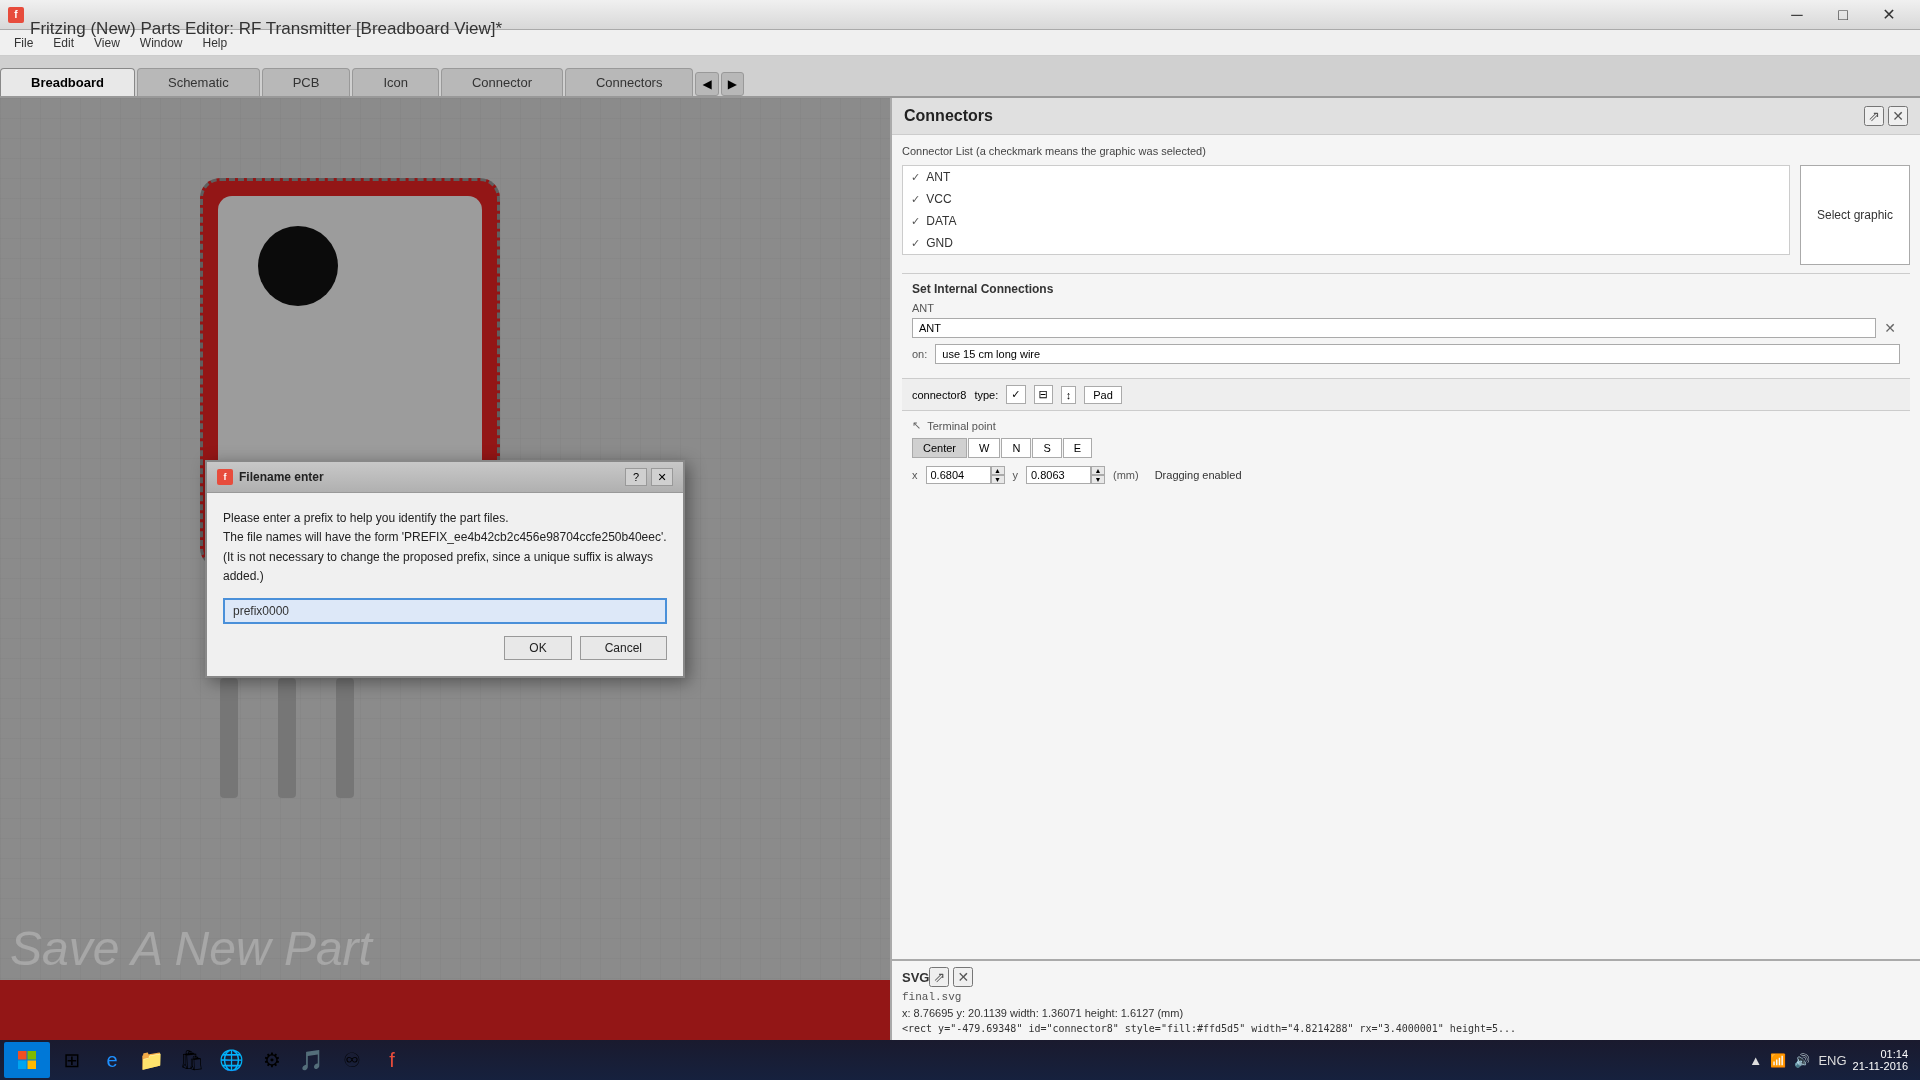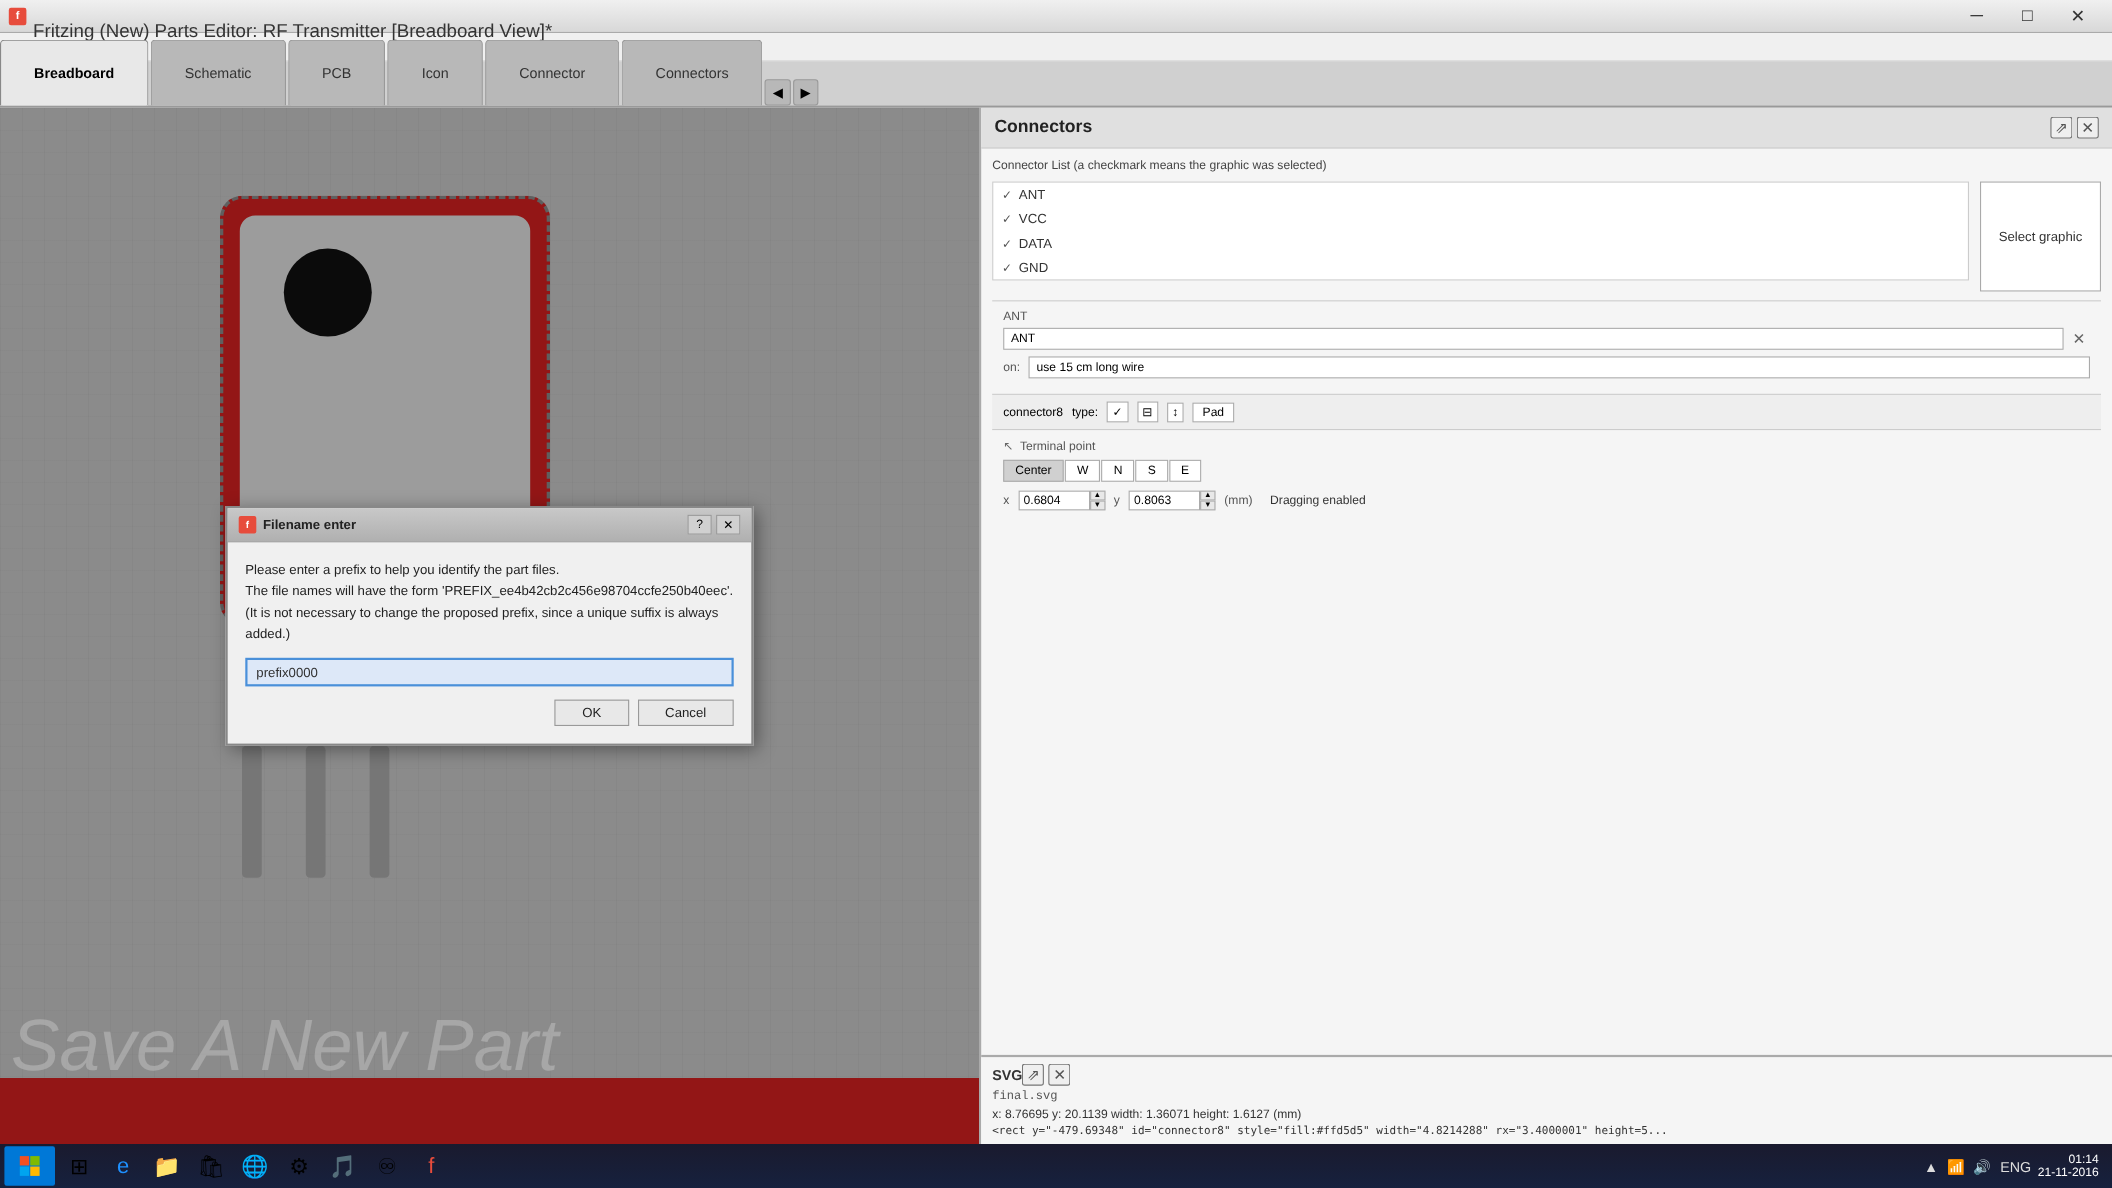--- a/index.html
+++ b/index.html
@@ -40,21 +40,21 @@
     
     .tab-bar {
       height: 42px;
       background: #d0d0d0;
       display: flex;
       align-items: flex-end;
       padding: 0 0;
       border-bottom: 2px solid #999;
     }
     .tab {
-      padding: 22px 30px;
+      padding: 6px 30px;
       cursor: pointer;
       background: #b8b8b8;
       border: 1px solid #999;
       border-bottom: none;
       margin-right: 2px;
       font-size: 13px;
       color: #333;
       border-radius: 4px 4px 0 0;
     }
     .tab.active {
@@ -143,23 +143,23 @@
     .rf-pin-shaft {
       width: 18px;
       height: 120px;
       background: #aaa;
       border-radius: 4px;
     }
 
     
     .overlay-text {
       position: absolute;
-      bottom: 52px;
+      bottom: 64px;
       left: 10px;
-      font-size: 66px;
+      font-size: 48px;
       color: rgba(255,255,255,0.7);
       font-style: italic;
       white-space: nowrap;
     }
 
     
     .red-banner {
       position: absolute;
       bottom: 0;
       left: 0; right: 0;
@@ -517,20 +517,21 @@
           </div>
           <div class="connector-row">
             <span class="check-icon connector-check">✓</span>
             <span class="connector-name">GND</span>
           </div>
         </div>
         <button class="select-graphic-btn">Select graphic</button>
       </div>
 
       <div class="internal-connections">
+        <div class="ic-title">Set Internal Connections</div>
         <div class="ic-label">ANT</div>
         <div style="display:flex;align-items:center;gap:4px;margin-bottom:6px;">
           <input class="ic-input" style="flex: 1 1 0%; margin-bottom: 0px;" type="text" value="ANT">
           <button class="ic-delete-btn">✕</button>
         </div>
         <div class="ic-row">
           <span class="connection-label">on:</span>
           <input class="connection-input" type="text" value="use 15 cm long wire" style="">
         </div>
       </div>

